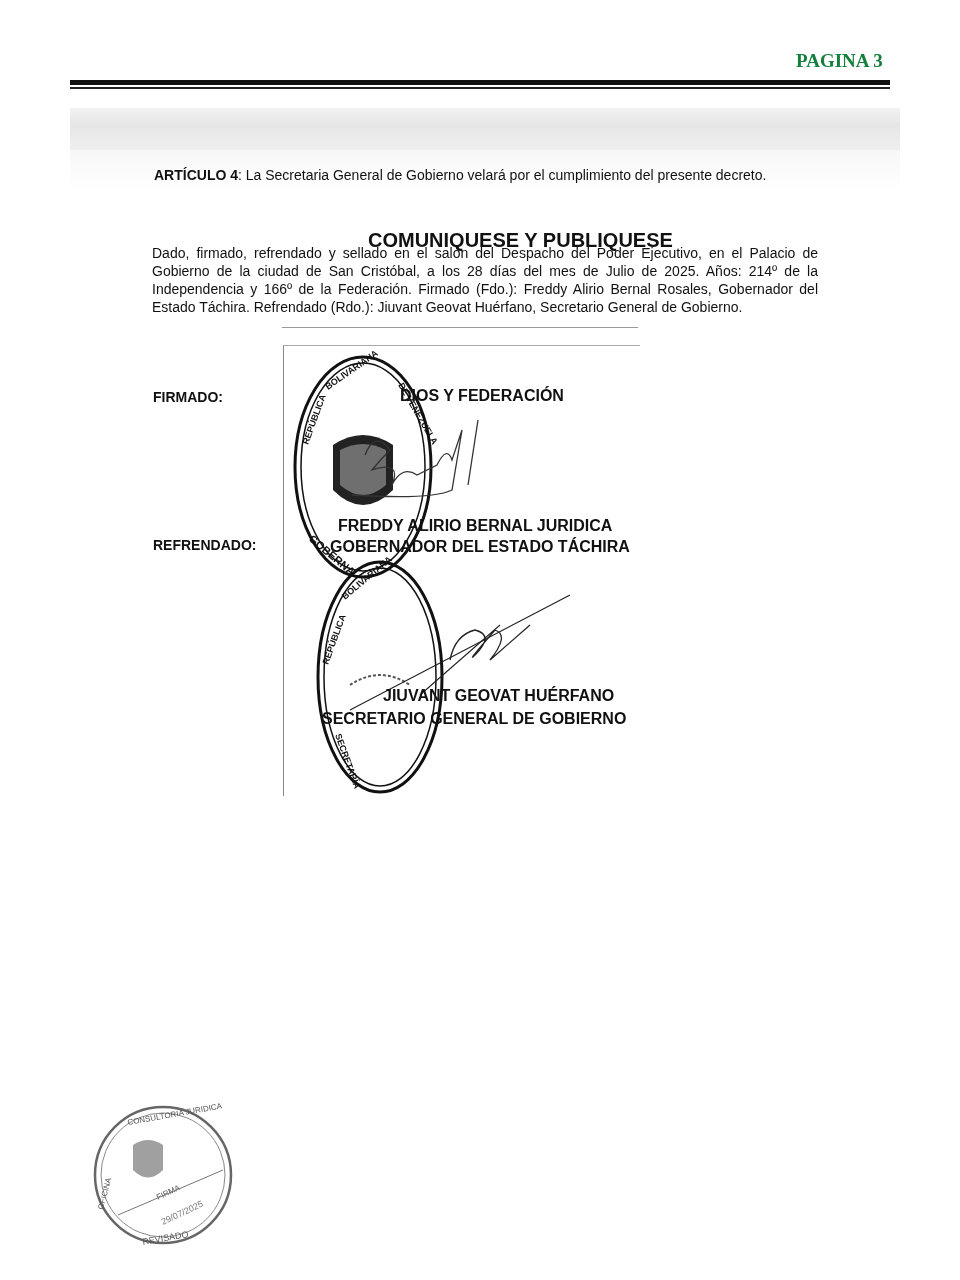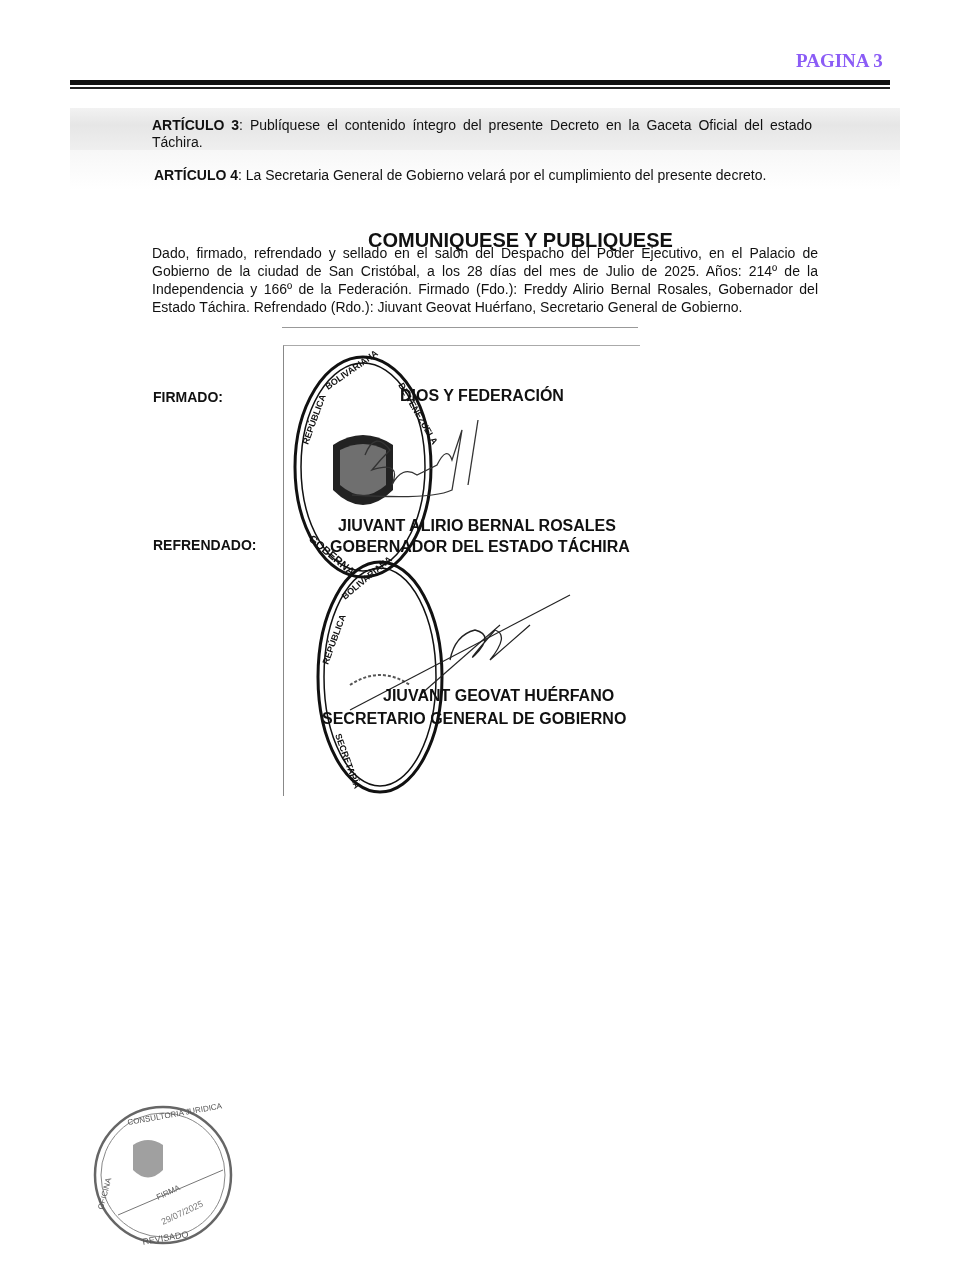--- a/index.html
+++ b/index.html
@@ -2,21 +2,21 @@
 <html><head>
 <meta charset="utf-8">
 <style>
   html, body { margin:0; padding:0; }
   body { width:960px; height:1280px; background:#ffffff; position:relative; overflow:hidden;
          font-family:"Liberation Sans", sans-serif; color:#111; }
   .page { position:absolute; inset:0; }
   .header-title { position:absolute; left:285px; top:50px; font-family:"Liberation Serif", serif;
                   font-weight:bold; font-size:19px; letter-spacing:0.2px; color:#111; }
   .header-page { position:absolute; left:796px; top:50px; font-family:"Liberation Serif", serif;
-                 font-weight:bold; font-size:19px; color:#8b5cf6; }
+                 font-weight:bold; font-size:19px; color:#15803d; }
   .header-rule { position:absolute; left:70px; top:80px; width:820px; height:9px; }
   .header-rule .thick { position:absolute; left:0; top:0; width:100%; height:5px; background:#111; }
   .header-rule .thin { position:absolute; left:0; top:7px; width:100%; height:2px; background:#222; }
 
   .scan-band { position:absolute; left:70px; top:108px; width:830px; height:42px;
                background:linear-gradient(180deg,#f2f2f2 0%,#e6e6e6 40%,#efefef 100%); }
   .scan-band2 { position:absolute; left:70px; top:150px; width:830px; height:40px;
                background:linear-gradient(180deg,#f7f7f7 0%,#ffffff 100%); }
 
   .para { position:absolute; font-size:14px; line-height:17px; color:#111; }
@@ -52,23 +52,20 @@
 
   <div class="header-page">PAGINA 3</div>
   <div class="header-rule">
     <div class="thick"></div>
     <div class="thin"></div>
   </div>
 
   <div class="scan-band"></div>
   <div class="scan-band2"></div>
 
-  <div class="para art3">
-    <b>ARTÍCULO 3</b><span>: Publíquese el contenido íntegro del presente Decreto en la Gaceta Oficial del estado Táchira.</span>
-  </div>
   <div class="para art4">
     <b>ARTÍCULO 4</b><span>: La Secretaria General de Gobierno velará por el cumplimiento del presente decreto.</span>
   </div>
 
   <div class="comunique">COMUNIQUESE Y PUBLIQUESE</div>
   <div class="para dado">Dado, firmado, refrendado y sellado en el salón del Despacho del Poder Ejecutivo, en el Palacio de Gobierno de la ciudad de San Cristóbal, a los 28 días del mes de Julio de 2025. Años: 214º de la Independencia y 166º de la Federación. Firmado (Fdo.): Freddy Alirio Bernal Rosales, Gobernador del Estado Táchira. Refrendado (Rdo.): Jiuvant Geovat Huérfano, Secretario General de Gobierno.</div>
   <div class="sep-line"></div>
 
   <div class="label lbl-firmado">FIRMADO:</div>
   <div class="label lbl-refrendado">REFRENDADO:</div>
@@ -89,21 +86,21 @@
   </div>
 
   <div class="stamp" style="left:350px;top:415px;">
     <svg width="150" height="90" viewBox="0 0 150 90">
       <path d="M15 40 q10 -25 25 -5 q-10 10 -18 20 q30 -10 20 15 q10 -20 25 -10 q10 -5 20 -10 q10 -20 15 -5 l10 -30 l-10 60 q-20 10 -100 5" fill="none" stroke="#333" stroke-width="1.3"></path>
       <path d="M128 5 l-10 65" fill="none" stroke="#333" stroke-width="1.3"></path>
     </svg>
   </div>
 
   <div class="bold-line dios">DIOS Y FEDERACIÓN</div>
-  <div class="bold-line gov-name">JIUVANT ALIRIO BERNAL ROSALES</div>
+  <div class="bold-line gov-name">FREDDY ALIRIO BERNAL JURIDICA</div>
   <div class="bold-line gov-title">GOBERNADOR DEL ESTADO TÁCHIRA</div>
 
   <div class="stamp" style="left:310px;top:555px;">
     <svg width="140" height="245" viewBox="0 0 140 245">
       <ellipse cx="70" cy="122" rx="62" ry="115" fill="none" stroke="#111" stroke-width="3"></ellipse>
       <ellipse cx="70" cy="122" rx="56" ry="109" fill="none" stroke="#111" stroke-width="1.5"></ellipse>
       <text x="18" y="110" font-size="9" font-weight="bold" fill="#111" transform="rotate(-70 18 110)">REPÚBLICA</text>
       <text x="35" y="45" font-size="9" font-weight="bold" fill="#111" transform="rotate(-40 35 45)">BOLIVARIANA</text>
       <text x="25" y="180" font-size="9" font-weight="bold" fill="#111" transform="rotate(70 25 180)">SECRETARÍA</text>
       <path d="M40 130 q30 -20 60 0" fill="none" stroke="#555" stroke-width="2" stroke-dasharray="3 2"></path>

